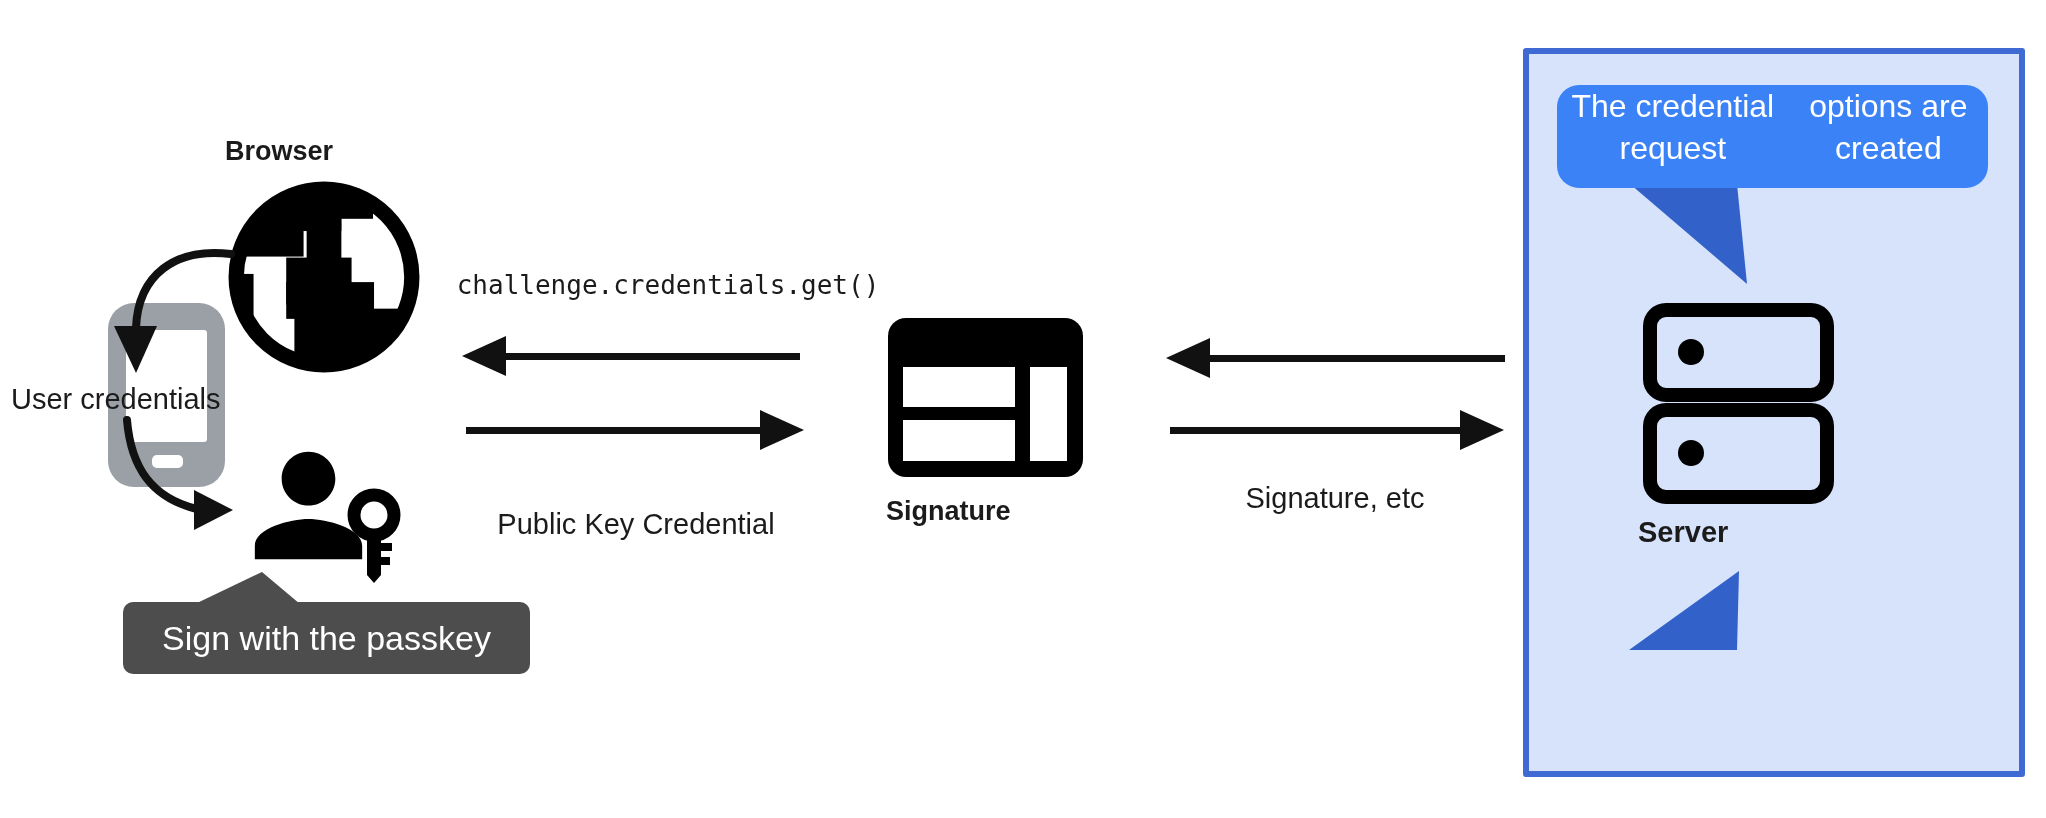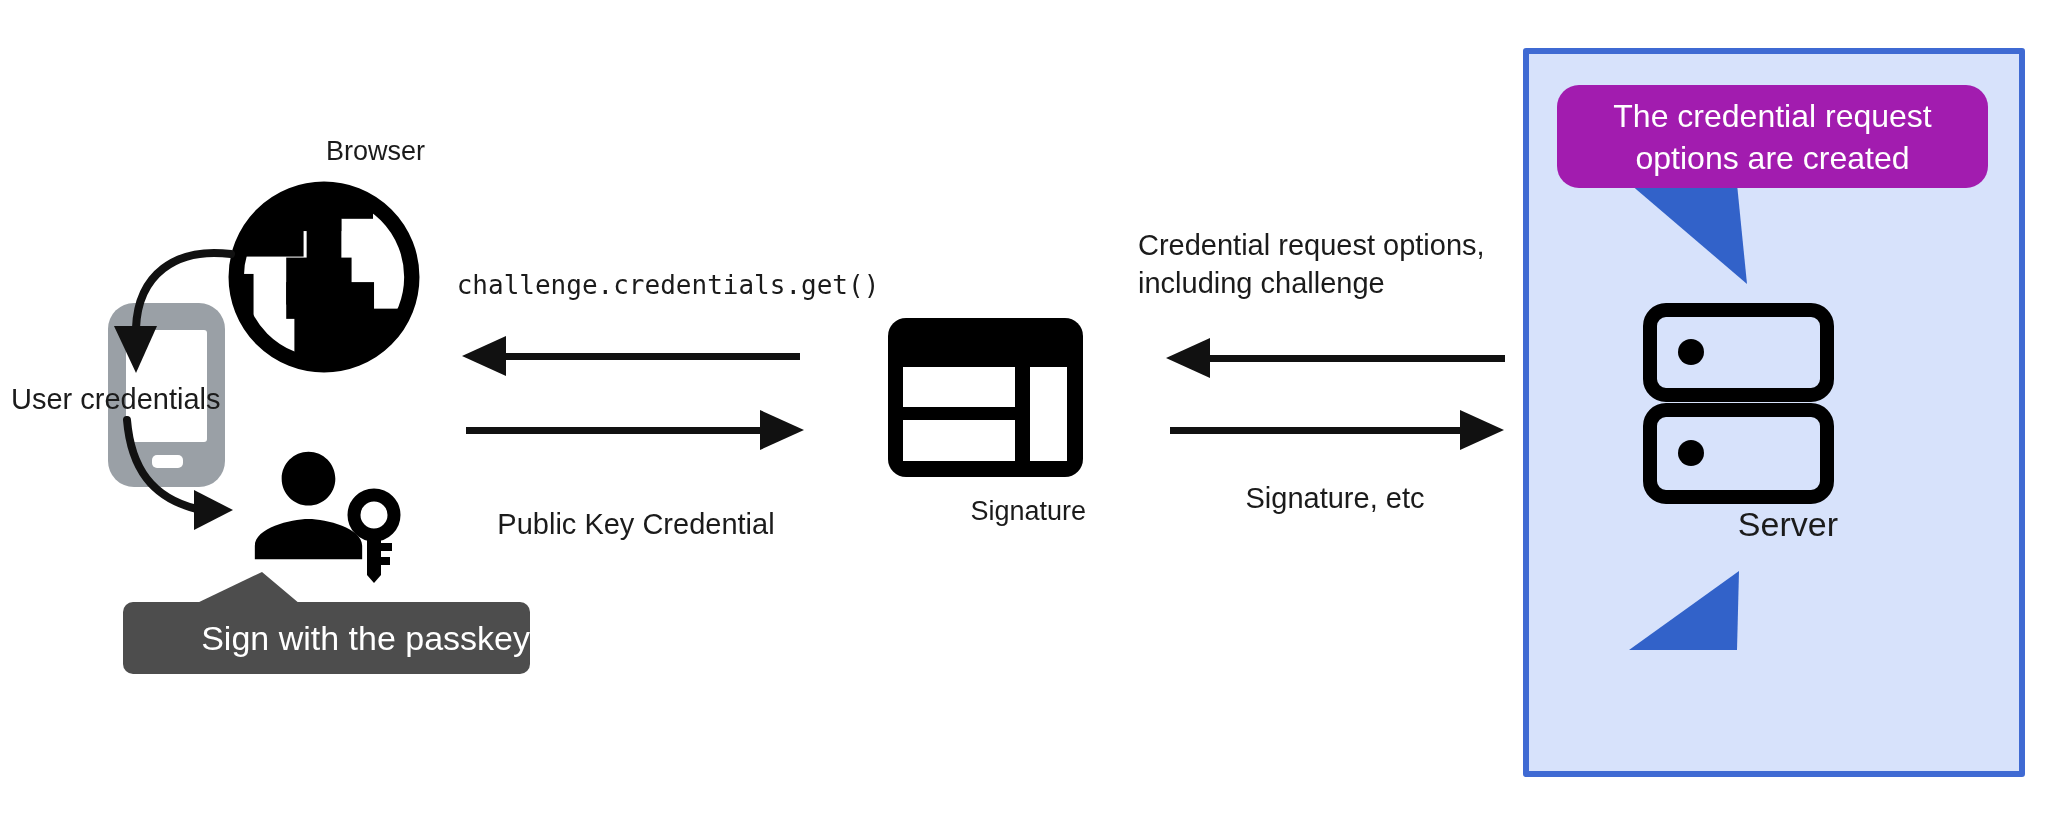--- a/index.html
+++ b/index.html
@@ -2,49 +2,49 @@
 <html><head>
 <meta charset="utf-8">
 <style>
   html,body{margin:0;padding:0;background:#ffffff;}
   .canvas{
     position:relative;width:2046px;height:818px;background:#ffffff;overflow:hidden;
     font-family:"Liberation Sans", sans-serif;color:#1b1b1b;
   }
   .abs{position:absolute;}
   .label{white-space:nowrap;}
-  .node-label{font-weight:normal;font-size:27px;text-align:right;}
+  .node-label{font-weight:bold;font-size:27px;text-align:left;}
   .flow-label{font-size:29px;}
   .code-label{font-family:"DejaVu Sans Mono", monospace;font-size:26px;text-align:center;}
   .center{text-align:center;margin-top:20px;}
 
   
   .aline{position:absolute;height:7px;background:#111;}
   .ahead-left{position:absolute;width:0;height:0;
     border-top:20px solid transparent;border-bottom:20px solid transparent;
     border-right:44px solid #111;}
   .ahead-right{position:absolute;width:0;height:0;
     border-top:20px solid transparent;border-bottom:20px solid transparent;
     border-left:44px solid #111;}
 
   
   .panel{
     position:absolute;left:1523px;top:48px;width:502px;height:729px;
     box-sizing:border-box;border:6px solid #3f6ad3;border-radius:3px;
     background:#d7e2fb;
   }
   .bubble{
-    position:absolute;background:#a21caf;border-radius:22px;color:#ffffff;
+    position:absolute;background:#3b82f6;border-radius:22px;color:#ffffff;
     font-size:32px;line-height:42px;text-align:center;
-    display:flex;flex-direction:column;justify-content:center;
+    display:flex;flex-direction:row;justify-content:center;
   }
   .tooltip{
     position:absolute;left:123px;top:602px;width:407px;height:72px;
     background:#4d4d4d;border-radius:10px;color:#ffffff;
-    font-size:34px;line-height:72px;text-align:right;
+    font-size:34px;line-height:72px;text-align:center;
   }
   svg{display:block;}
 </style>
 </head>
 <body>
 
 <div class="canvas">
 
   <div class="panel"></div>
 
@@ -117,24 +117,20 @@
   <div class="abs label flow-label center" style="left:486px;top:488px;width:300px;">Public Key Credential</div>
 
   <svg class="abs" style="left:888px;top:318px;" width="195" height="159" viewBox="0 0 195 159">
     <rect x="0" y="0" width="195" height="159" rx="18" fill="#000"></rect>
     <rect x="15" y="49" width="112" height="40" fill="#ffffff"></rect>
     <rect x="15" y="102" width="112" height="41" fill="#ffffff"></rect>
     <rect x="142" y="49" width="37" height="94" fill="#ffffff"></rect>
   </svg>
   <div class="abs label node-label" style="left:886px;top:496px;width:200px;">Signature</div>
 
-  <div class="abs" style="left:1138px;top:226px;line-height:38px;">
-    <div class="label flow-label">Credential request options,</div>
-    <div class="label flow-label">including challenge</div>
-  </div>
 
   <div class="abs">
     <div class="ahead-left" style="left:1166px;top:338px;"></div>
     <div class="aline" style="left:1204px;top:355px;width:301px;"></div>
   </div>
   <div class="abs">
     <div class="aline" style="left:1170px;top:427px;width:292px;"></div>
     <div class="ahead-right" style="left:1460px;top:410px;"></div>
   </div>
 
@@ -144,16 +140,16 @@
     <div>The credential request</div>
     <div>options are created</div>
   </div>
 
   <svg class="abs" style="left:1640px;top:300px;" width="200" height="207" viewBox="0 0 200 207">
     <rect x="10" y="10" width="177" height="85" rx="16" fill="none" stroke="#000" stroke-width="14"></rect>
     <circle cx="51" cy="52" r="13" fill="#000"></circle>
     <rect x="10" y="110" width="177" height="87" rx="16" fill="none" stroke="#000" stroke-width="14"></rect>
     <circle cx="51" cy="153" r="13" fill="#000"></circle>
   </svg>
-  <div class="abs label node-label" style="left:1638px;top:505px;width:200px;font-size:34px;">Server</div>
+  <div class="abs label node-label" style="left:1638px;top:516px;width:200px;font-size:29px;">Server</div>
 
 
 </div>
 
 </body></html>

